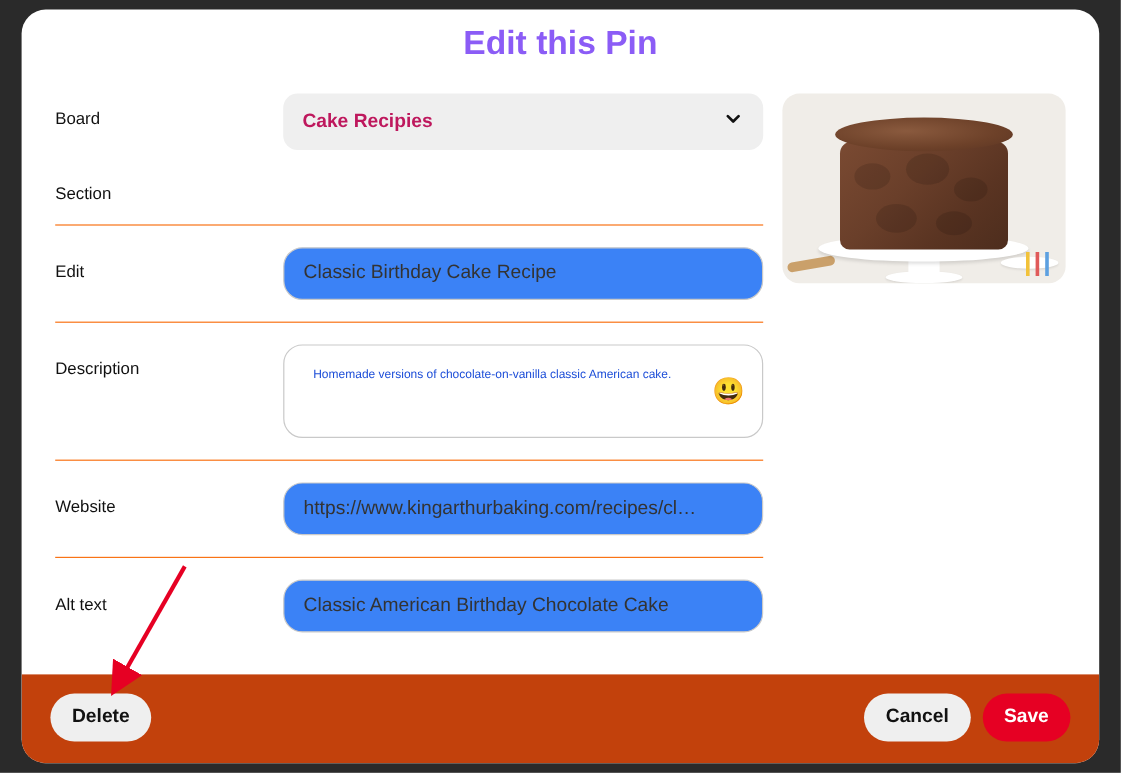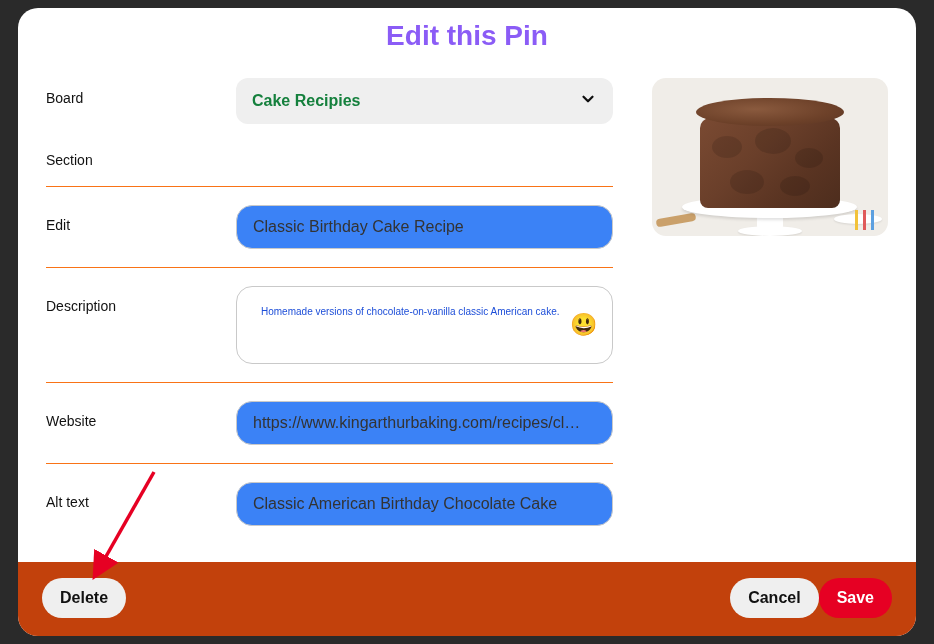--- a/index.html
+++ b/index.html
@@ -28,21 +28,21 @@
       font-size: 28px;
       font-weight: 600;
       color: #8b5cf6;
       padding: 12px 0 10px 0;
     }
     .modal-body {
       flex: 1;
       overflow-y: scroll;
       padding: 8px 28px 0 28px;
       display: flex;
-      gap: 39px;
+      gap: 16px;
     }
     .modal-body::-webkit-scrollbar { width: 16px; }
     .modal-body::-webkit-scrollbar-track { background: #f5f5f5; }
     .modal-body::-webkit-scrollbar-thumb { background: #c9c9c9; border: 4px solid #f5f5f5; border-radius: 8px; }
     .form-col { flex: 1; }
     .preview-col { width: 236px; flex-shrink: 0; padding-top: 8px; }
     .field-row {
       display: flex;
       align-items: flex-start;
       padding: 18px 0;
@@ -57,21 +57,21 @@
       color: #111;
       padding-top: 12px;
     }
     .field-control { flex: 1; }
     .select-box {
       background: #efefef;
       border-radius: 12px;
       padding: 12px 16px;
       font-size: 16px;
       font-weight: 600;
-      color: #15803d;
+      color: #be185d;
       display: flex;
       justify-content: space-between;
       align-items: center;
       cursor: pointer;
     }
     .select-box.sub { font-weight: 600; }
     .chevron svg { width: 18px; height: 18px; }
     .text-input {
       width: 100%;
       border: 1.5px solid #c9c9c9;
@@ -115,21 +115,21 @@
       position: relative;
       background: #f0ede8;
     }
     .modal-footer {
       display: flex;
       justify-content: space-between;
       align-items: center;
       padding: 16px 24px 18px 24px;
       background: #c2410c;
     }
-    .footer-right { display: flex; }
+    .footer-right { display: flex; gap: 10px; }
     .btn {
       border: none;
       border-radius: 22px;
       padding: 11px 18px;
       font-size: 16px;
       font-weight: 600;
       cursor: pointer;
       font-family: inherit;
     }
     .btn-grey { background: #efefef; color: #111; }

